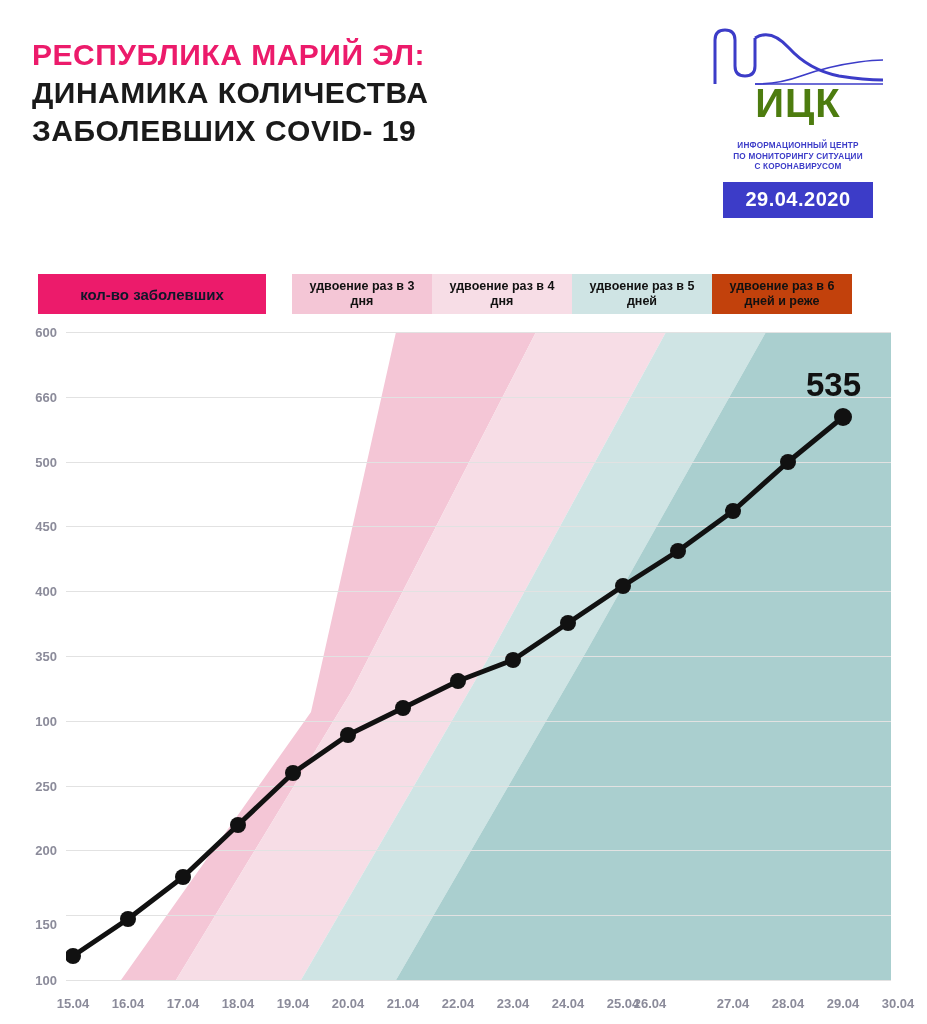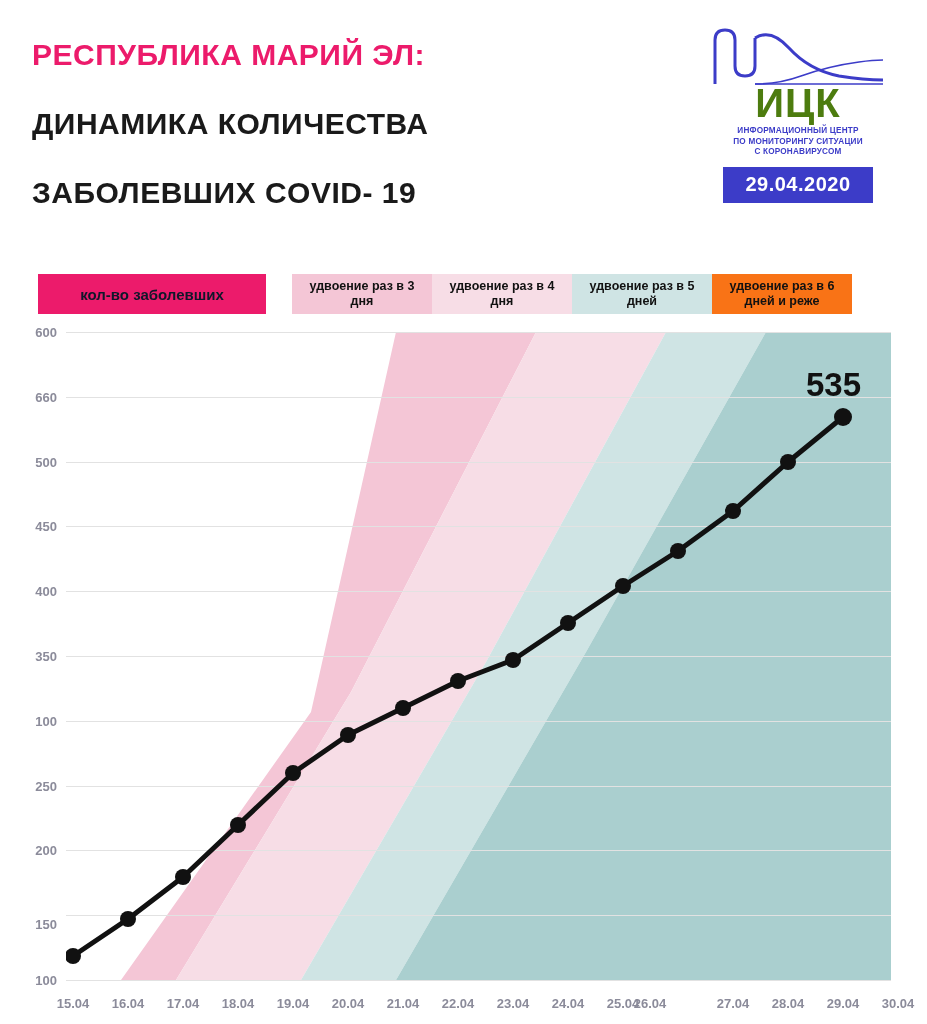--- a/index.html
+++ b/index.html
@@ -29,21 +29,21 @@
     width: 560px;
   }
   .title-line {
     font-weight: bold;
     font-size: 30px;
     line-height: 38px;
     letter-spacing: 0.5px;
     text-transform: uppercase;
   }
   #title-line-1 { color: #ec1b6b; font-size: 30px; }
-  #title-line-2, #title-line-3 { color: #1a1a1a; margin-top: 31px; }
+  #title-line-2, #title-line-3 { color: #1a1a1a; }
 
   
   #logo-block {
     position: absolute;
     right: 34px;
     top: 26px;
     width: 190px;
     text-align: center;
   }
   #logo-mark {
@@ -60,21 +60,21 @@
     line-height: 38px;
     margin-top: -4px;
   }
   #logo-sub {
     font-size: 8.2px;
     font-weight: bold;
     color: #3c3cc8;
     line-height: 10.5px;
     letter-spacing: 0.2px;
     text-transform: uppercase;
-    margin-top: 4px;
+    margin-top: 19px;
   }
   #date-badge {
     margin: 9px auto 0 auto;
     background: #3c3cc8;
     color: #ffffff;
     font-size: 20px;
     font-weight: bold;
     letter-spacing: 0.5px;
     padding: 6px 10px 7px 10px;
     width: 150px;
@@ -113,21 +113,21 @@
     text-align: center;
     font-size: 12.5px;
     font-weight: bold;
     color: #111111;
     line-height: 15px;
     padding: 0 6px;
   }
   .band-3 { background: #f4c6d6; }
   .band-4 { background: #f7dde6; }
   .band-5 { background: #cfe4e4; }
-  .band-6 { background: #f97316; }
+  .band-6 { background: #c2410c; }
 
   
   #chart-area {
     position: absolute;
     left: 0;
     top: 320px;
     width: 927px;
     height: 704px;
   }
   #plot {

